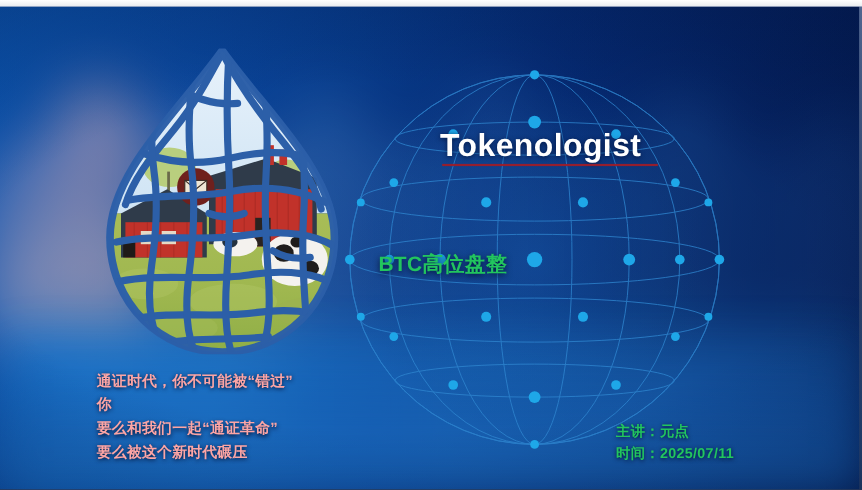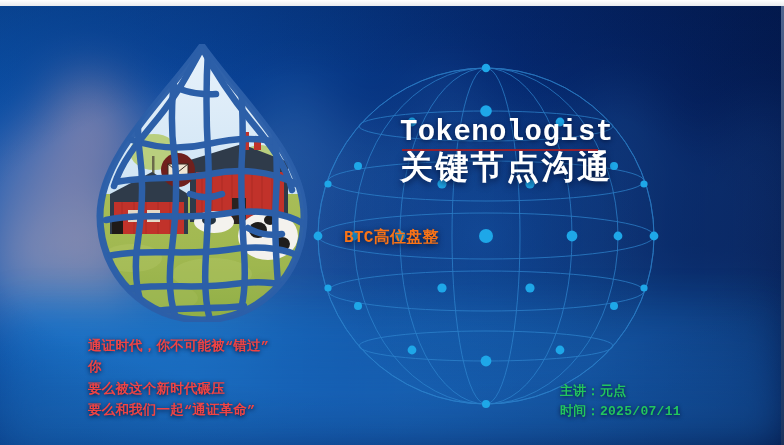--- a/index.html
+++ b/index.html
@@ -1,19 +1,19 @@
 <!DOCTYPE html>
 <html><head>
 <meta charset="utf-8">
 <style>
   html,body{margin:0;padding:0;background:#1a1a1a;}
   *{box-sizing:border-box;}
   #stage{
     position:relative;width:784px;height:445px;overflow:hidden;
-    font-family:Liberation Mono, monospace;
+    font-family:Liberation Sans, sans-serif;
     background:#06266e;
   }
 
   
   .top-strip{position:absolute;left:0;top:0;width:784px;height:6px;
     background:linear-gradient(#ffffff 0%, #f2f3f5 60%, #e8eaee 100%);z-index:60;}
 
   
   .bg-base{position:absolute;inset:6px 0 0 0;
     background:linear-gradient(115deg,#0a58b4 0%,#0a4aa0 16%,#073f90 34%,#06307f 52%,#052a74 68%,#042468 84%,#031c55 100%);}
@@ -41,27 +41,27 @@
 
   
   .title-wrap{position:absolute;left:400px;top:118px;z-index:40;}
   .title-en{font-size:29px;font-weight:700;color:#ffffff;letter-spacing:.4px;
     line-height:1.04;white-space:nowrap;text-shadow:0 1px 5px rgba(0,10,40,.75);}
   .title-rule{width:196px;height:2px;background:#9c1d2a;margin:1px 0 1px 2px;opacity:.95;}
   .title-cn{font-size:33px;font-weight:700;color:#ffffff;letter-spacing:2.4px;
     line-height:1.12;white-space:nowrap;text-shadow:0 2px 7px rgba(0,10,40,.8);}
 
   .sub-wrap{position:absolute;left:344px;top:228px;z-index:40;}
-  .sub1{font-size:16px;font-weight:700;color:#f97316;line-height:1.35;white-space:nowrap;
+  .sub1{font-size:19px;font-weight:700;color:#22c55e;line-height:1.35;white-space:nowrap;
     letter-spacing:.3px;text-shadow:0 2px 6px rgba(0,10,40,.85);}
   .sub2{font-size:21px;font-weight:400;color:#ffffff;line-height:1.4;white-space:nowrap;
     letter-spacing:.5px;text-shadow:0 2px 6px rgba(0,10,40,.85);}
 
   .slogan{position:absolute;left:88px;top:336px;z-index:40;}
-  .slogan div{font-size:13.5px;font-weight:700;color:#ef4444;line-height:1.58;
+  .slogan div{font-size:13.5px;font-weight:700;color:#fca5a5;line-height:1.58;
     white-space:nowrap;letter-spacing:.2px;text-shadow:0 1px 4px rgba(0,10,40,.9);}
 
   .speaker{position:absolute;left:560px;top:382px;z-index:40;}
   .speaker div{font-size:13px;font-weight:700;color:#22c55e;line-height:1.52;
     white-space:nowrap;letter-spacing:.3px;text-shadow:0 1px 4px rgba(0,10,40,.9);}
 </style>
 </head>
 <body>
 
 <div id="stage">
@@ -244,32 +244,31 @@
         <path d="M180 62 C 184 92, 186 122, 184 152 C 182 184, 184 214, 186 240"></path>
         <path d="M98 150 C 108 154, 120 154, 130 150"></path>
         <path d="M156 184 C 166 190, 178 192, 190 190"></path>
       </g>
     </svg>
   </div>
 
   <div class="title-wrap">
     <div class="title-en">Tokenologist</div>
     <div class="title-rule"></div>
-    <div class="title-cn">关键节点沟通</div>
   </div>
 
   <div class="sub-wrap">
     <div class="sub1">BTC高位盘整</div>
   </div>
 
   <div class="slogan">
     <div>通证时代，你不可能被“错过”</div>
     <div>你</div>
+    <div>要么和我们一起“通证革命”</div>
     <div>要么被这个新时代碾压</div>
-    <div>要么和我们一起“通证革命”</div>
   </div>
 
   <div class="speaker">
     <div>主讲：元点</div>
     <div>时间：2025/07/11</div>
   </div>
 
 </div>
 
 </body></html>

